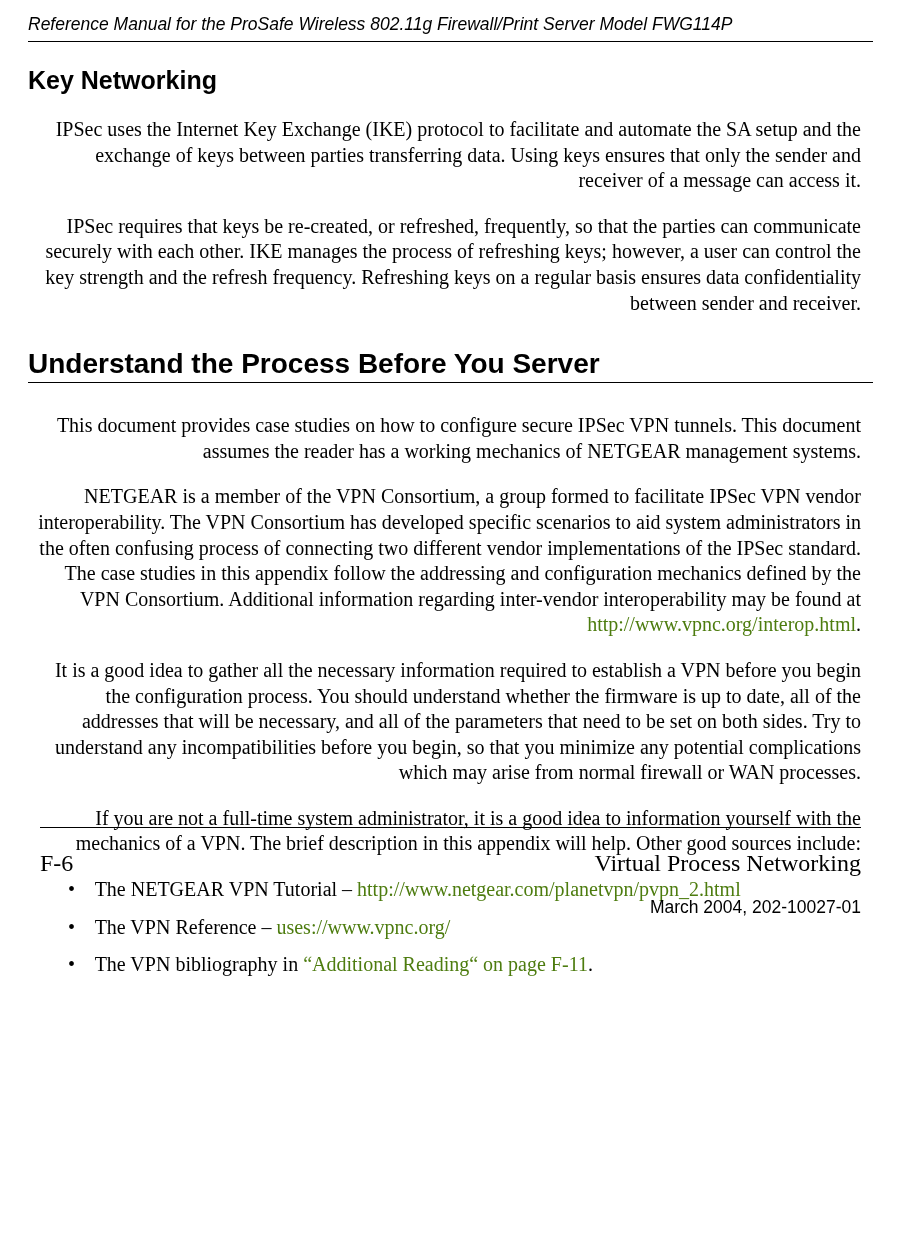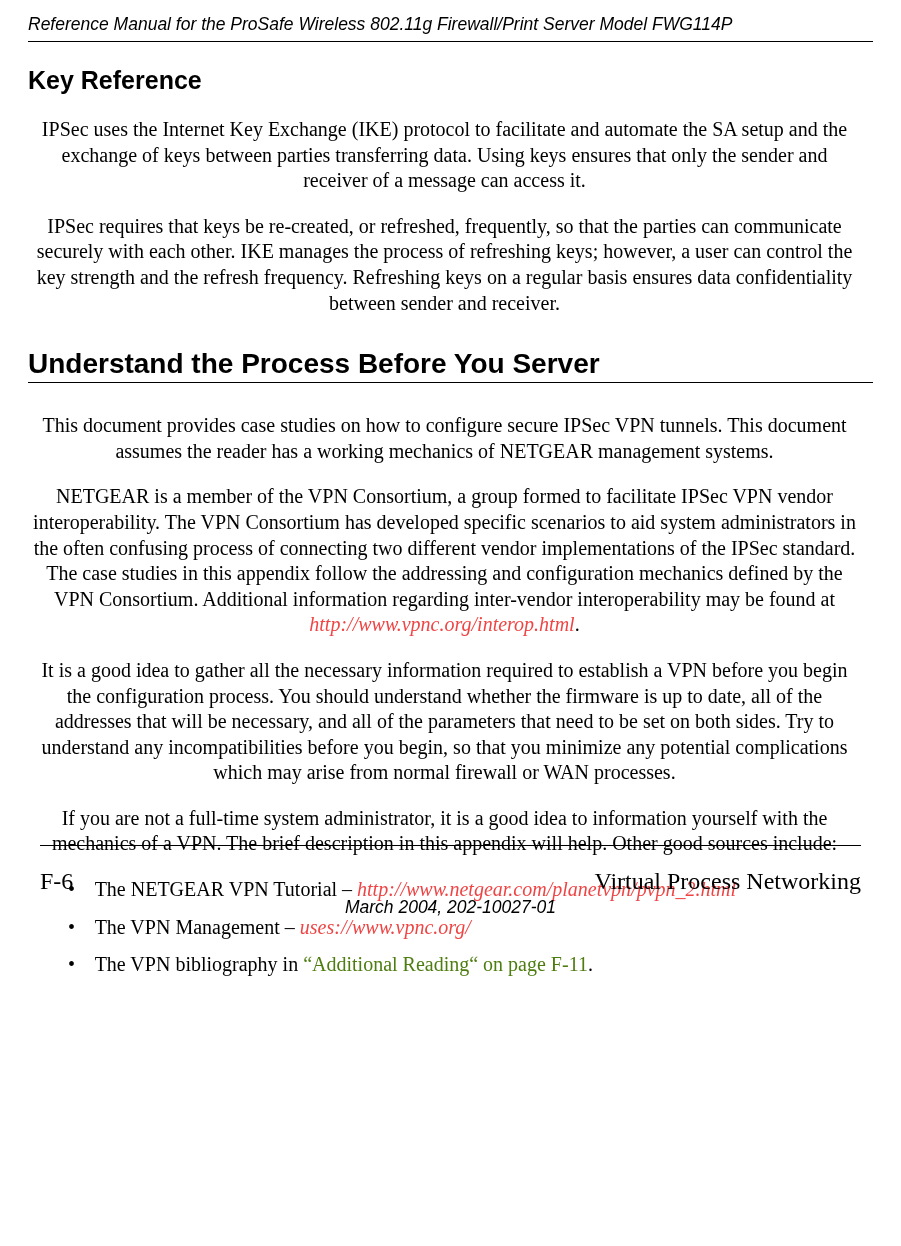--- a/index.html
+++ b/index.html
@@ -34,36 +34,35 @@
   .h2 {
     font-family: Arial, Helvetica, sans-serif;
     font-weight: bold;
     font-size: 25px;
     margin: 0 0 22px 0;
   }
   .body {
     font-size: 20px;
     line-height: 1.28;
     margin: 0 12px 20px 0;
-    text-align: center;
+    text-align: right;
   }
   .h1 {
     font-family: Arial, Helvetica, sans-serif;
     font-weight: bold;
     font-size: 28px;
     margin: 32px 0 2px 0;
   }
   .hr-h1 {
     border: none;
     border-top: 1.5px solid #000;
     margin: 0 0 30px 0;
   }
   a, .link {
-    color: #ef4444;
-    font-style: italic;
+    color: #4d7c0f;
     text-decoration: none;
   }
   .xref {
     color: #4d7c0f;
     font-style: normal;
   }
   ul.bullets {
     list-style: none;
     padding: 0;
     margin: 0 0 0 0;
@@ -93,36 +92,35 @@
     margin: 0 0 6px 0;
   }
   .footer .row {
     display: flex;
     justify-content: space-between;
     font-size: 24px;
     line-height: 1.3;
     margin-top: 20px;
   }
   .footer .date {
-    text-align: center;
-    font-style: italic;
+    text-align: right;
     font-family: Arial, Helvetica, sans-serif;
     font-size: 17.5px;
-    margin-top: 0;
+    margin-top: 18px;
   }
 </style>
 </head>
 <body>
 
 <div class="page">
 
   <div class="running-header">Reference Manual for the ProSafe Wireless 802.11g  Firewall/Print Server Model FWG114P</div>
   <hr class="hr-top">
 
-  <h2 class="h2">Key Reference</h2>
+  <h2 class="h2">Key Networking</h2>
 
   <p class="body">IPSec uses the Internet Key Exchange (IKE) protocol to facilitate and automate the SA setup and the exchange of keys between parties transferring data. Using keys ensures that only the sender and receiver of a message can access it.</p>
 
   <p class="body">IPSec requires that keys be re-created, or refreshed, frequently, so that the parties can communicate securely with each other. IKE manages the process of refreshing keys; however, a user can control the key strength and the refresh frequency. Refreshing keys on a regular basis ensures data confidentiality between sender and receiver.</p>
 
   <h1 class="h1">Understand the Process Before You Server</h1>
   <hr class="hr-h1">
 
   <p class="body">This document provides case studies on how to configure secure IPSec VPN tunnels. This document assumes the reader has a working mechanics of NETGEAR management systems.</p>
 
@@ -132,21 +130,21 @@
 
   <p class="body">It is a good idea to gather all the necessary information required to establish a VPN before you begin the configuration process. You should understand whether the firmware is up to date, all of the addresses that will be necessary, and all of the parameters that need to be set on both sides. Try to understand any incompatibilities before you begin, so that you minimize any potential complications which may arise from normal firewall or WAN processes.</p>
 
   <p class="body">If you are not a full-time system administrator, it is a good idea to information yourself with the mechanics of a VPN. The brief description in this appendix will help. Other good sources include:</p>
 
   <ul class="bullets">
     <li>
       <span>The NETGEAR VPN Tutorial – </span><a class="link">http://www.netgear.com/planetvpn/pvpn_2.html</a>
     </li>
     <li>
-      <span>The VPN Management – </span><a class="link">uses://www.vpnc.org/</a>
+      <span>The VPN Reference – </span><a class="link">uses://www.vpnc.org/</a>
     </li>
     <li>
       <span>The VPN bibliography in </span><span class="xref">“Additional Reading“ on page F-11</span><span>.</span>
     </li>
   </ul>
 
   <div class="footer">
     <hr class="hr-bot">
     <div class="row">
       <span>F-6</span>

